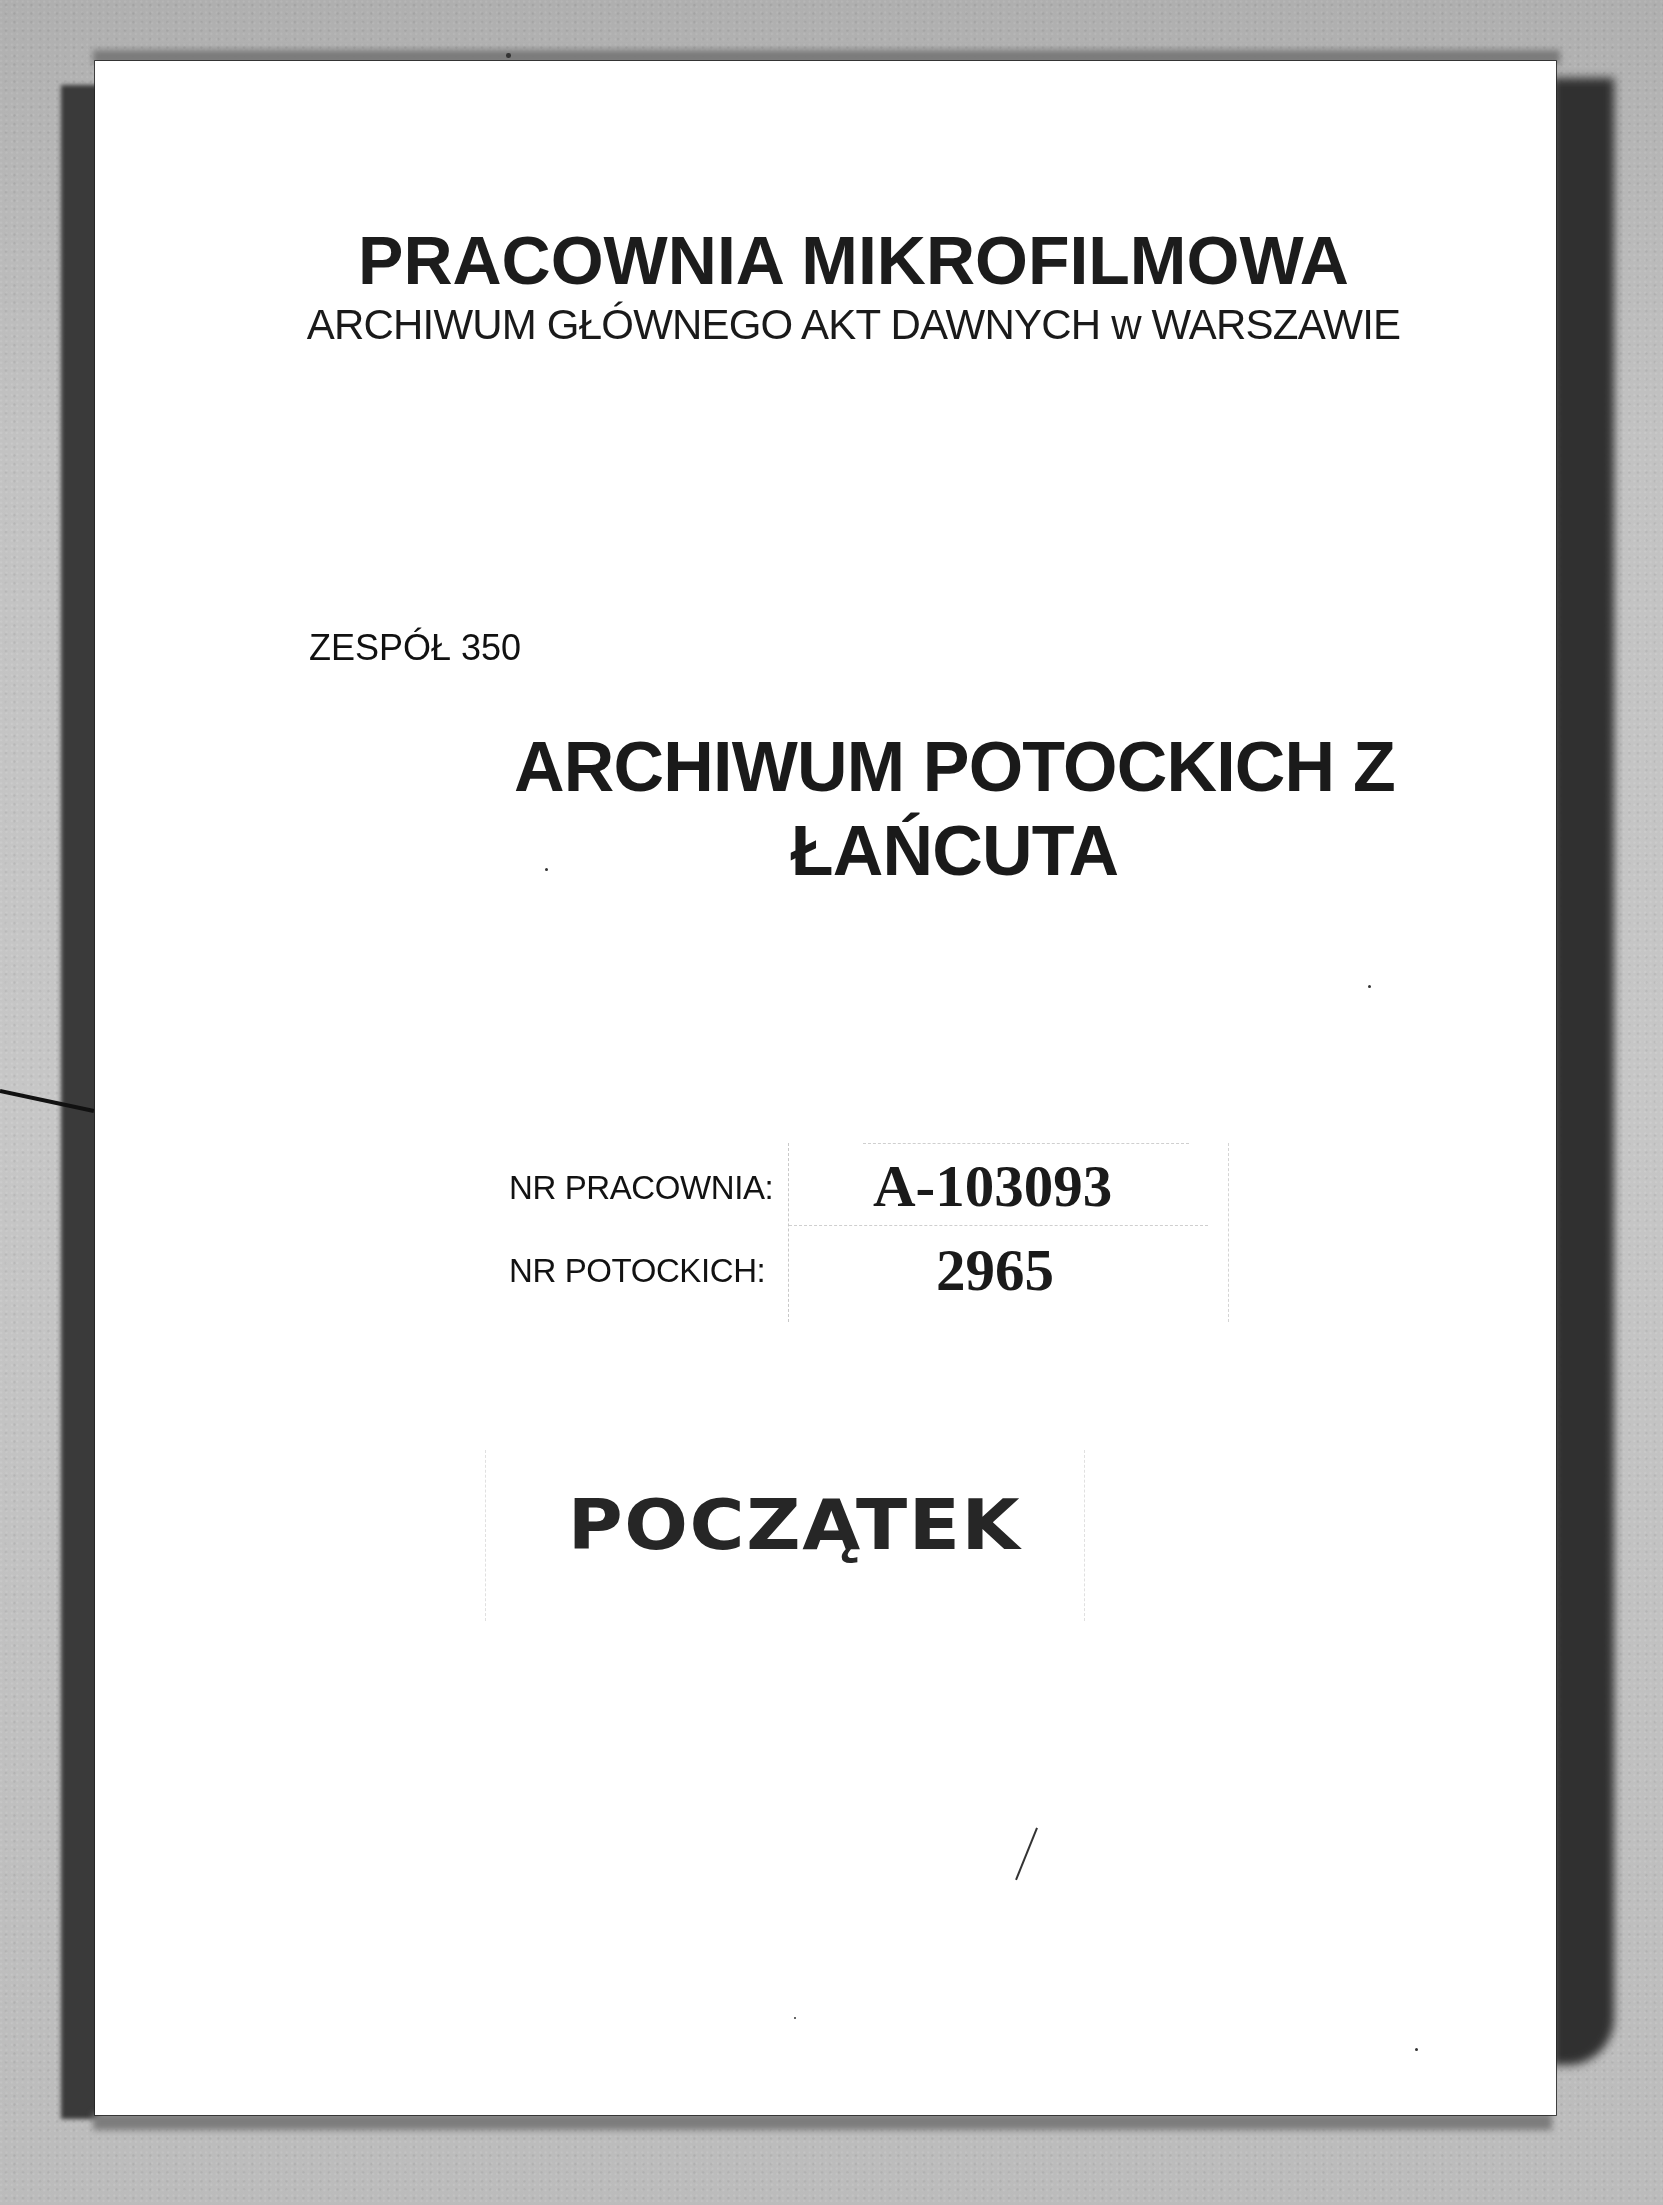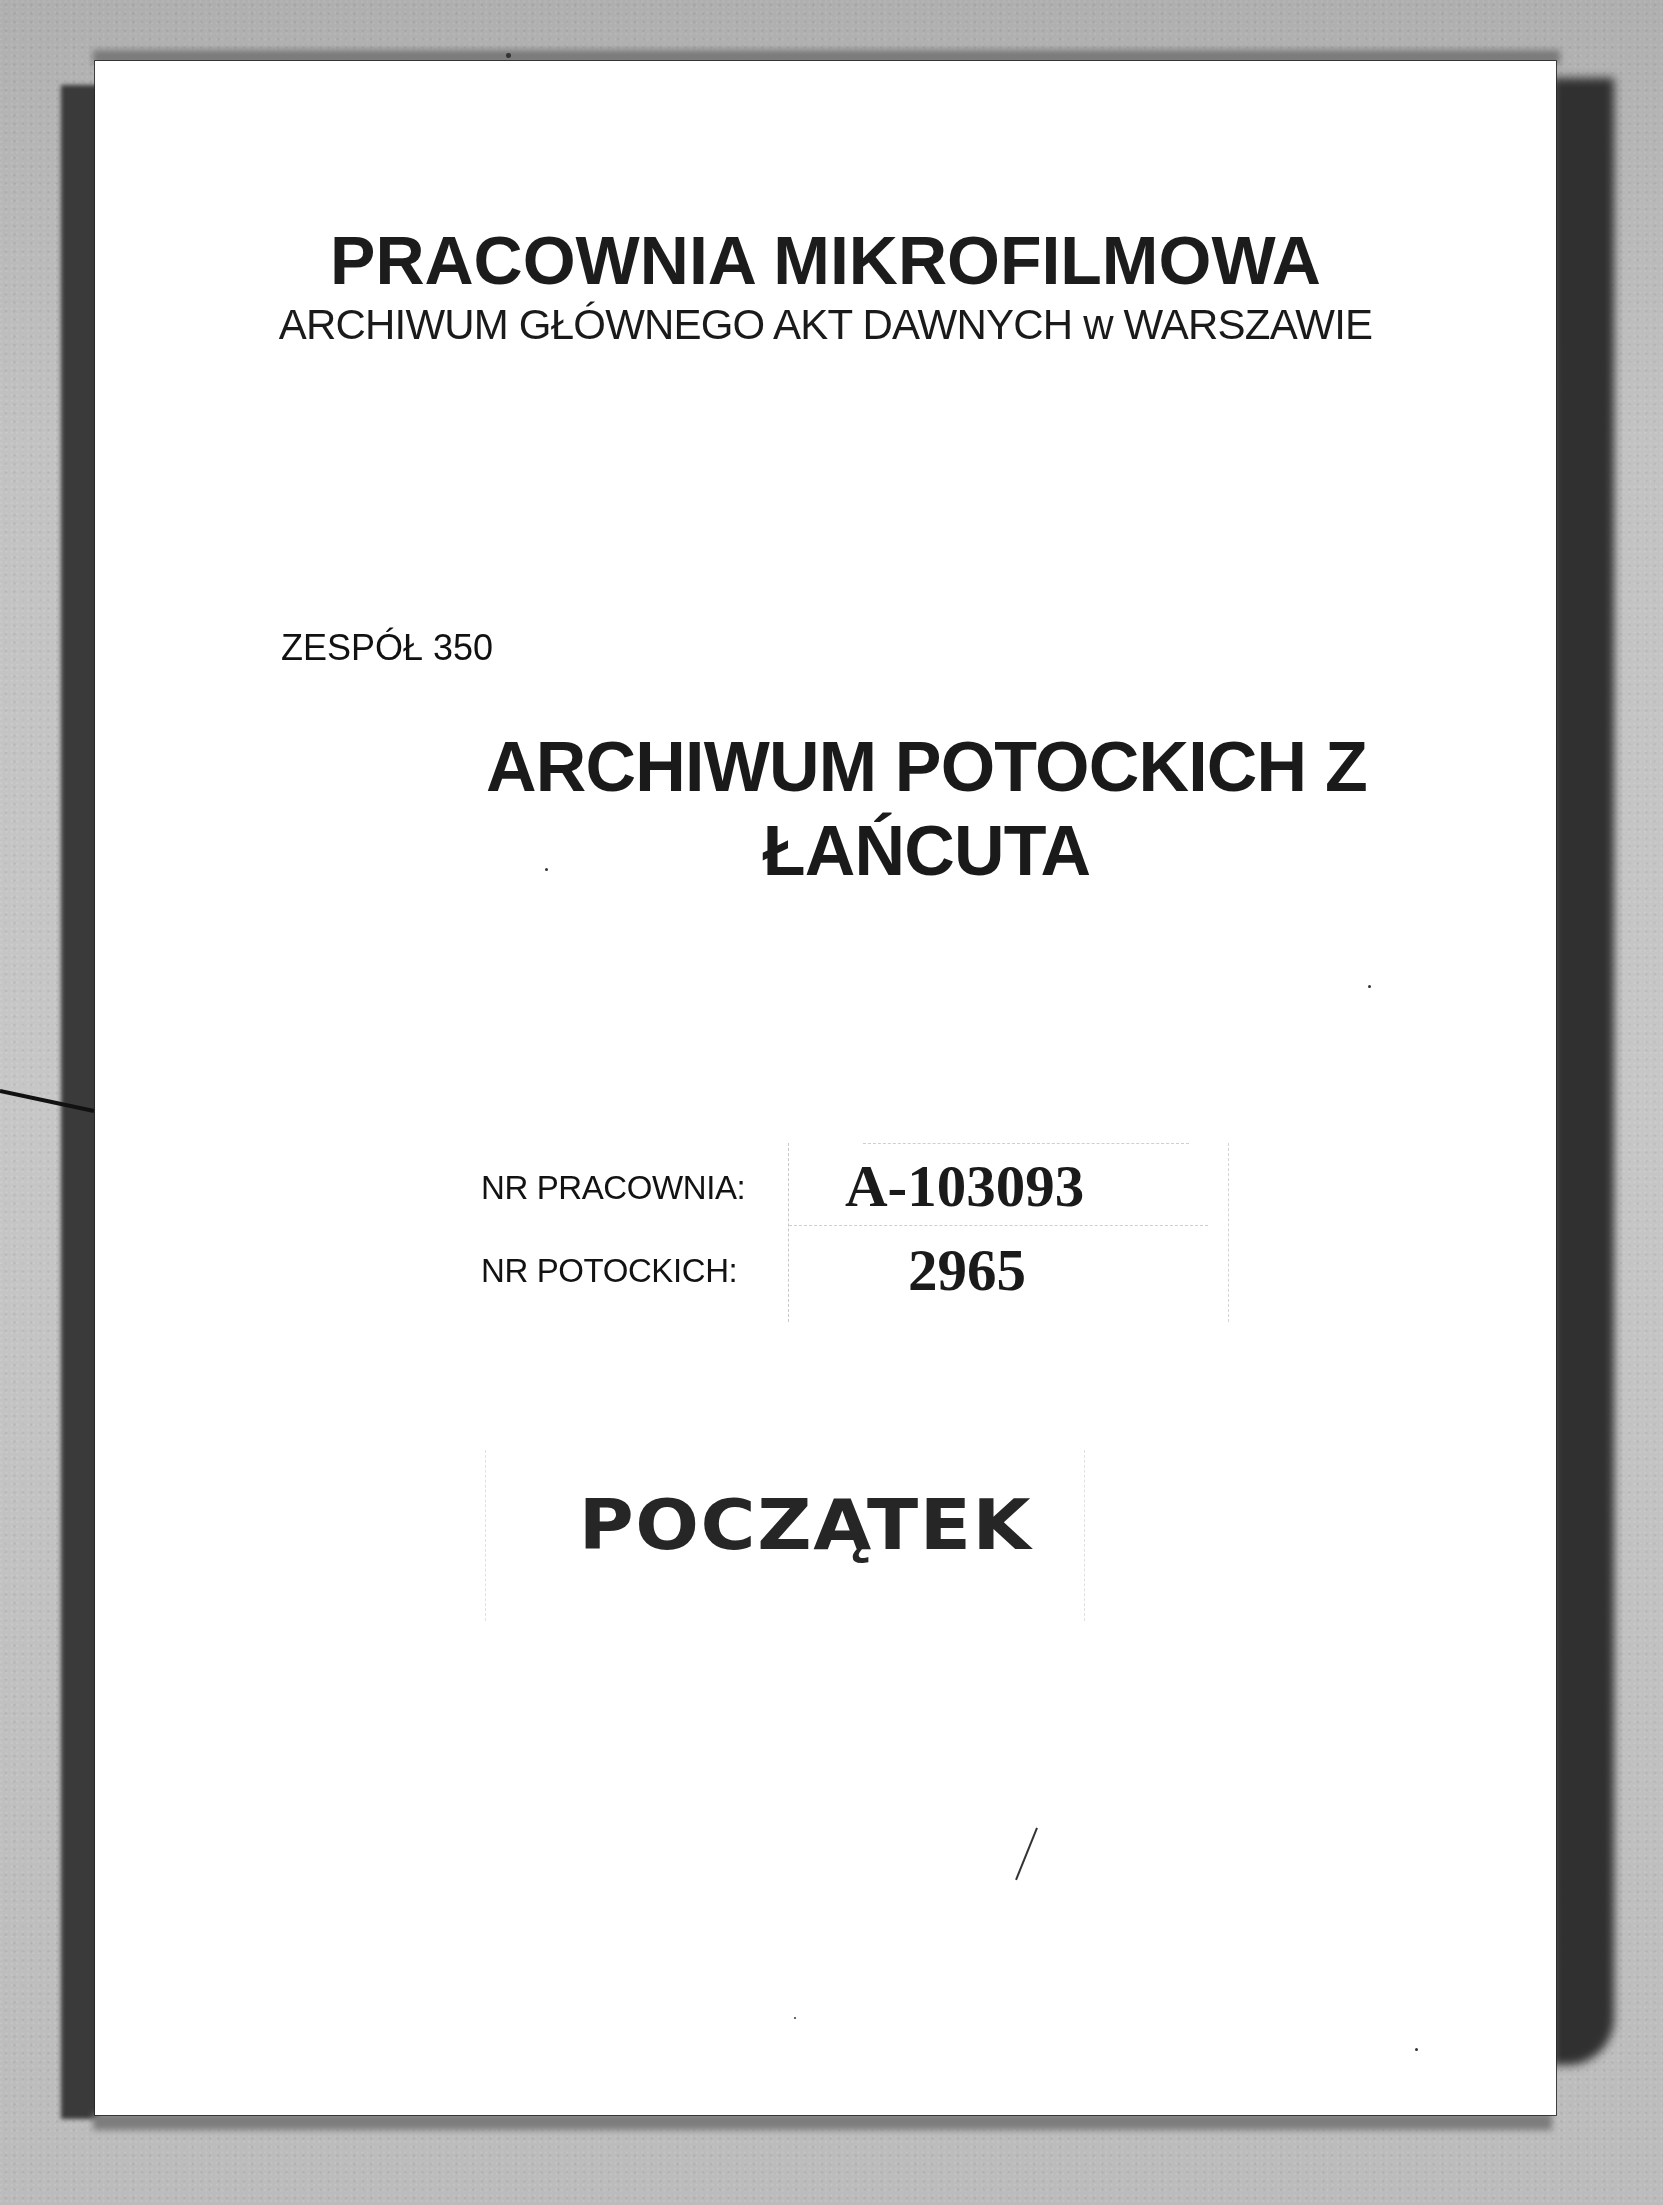--- a/index.html
+++ b/index.html
@@ -35,21 +35,21 @@
   }
   .scratch {
     position: absolute; left: 0; top: 1089px; width: 96px; height: 3.9px;
     background: #111; transform-origin: left center; transform: rotate(12deg);
   }
   .page {
     position: absolute; left: 95px; top: 61px; width: 1461px; height: 2054px;
     background: #ffffff;
     box-shadow: 0 0 0 0.8px #222;
   }
-  .t { position: absolute; white-space: nowrap; color: #151515; }
+  .t { position: absolute; white-space: nowrap; color: #151515; padding-left: 28px; }
 
   .heading {
     left: 0; width: 1461px; text-align: center; top: 165px;
     font-family: "Liberation Sans", sans-serif; font-weight: bold;
     font-size: 68px; letter-spacing: 0px; line-height: 1; color: #1c1c1c;
   }
   .subheading {
     left: 0; width: 1461px; text-align: center; top: 243px;
     font-family: "Liberation Sans", sans-serif; font-size: 42px; line-height: 1;
     color: #1a1a1a; letter-spacing: -0.8px;
@@ -92,21 +92,21 @@
   .meta-value.v2 { left: 813px; top: 1180px; }
 
   .stamp-frame {
     position: absolute; left: 390px; top: 1389px; width: 598px; height: 171px;
     border-left: 0.8px dashed #e0e0e0; border-right: 0.8px dashed #e0e0e0;
   }
   .stamp {
     left: 0; width: 1461px; text-align: center; top: 1427px;
     font-family: "DejaVu Sans", sans-serif; font-weight: bold;
     font-size: 75px; line-height: 1; color: #262626; letter-spacing: 1.6px;
-    padding-left: 11px;
+    padding-left: 0;
   }
   .stamp-inner { display: inline-block; transform: scaleY(0.92); margin-left: -62px; }
 
   .date {
     left: 0; width: 1461px; text-align: center; top: 1741px;
     font-family: "Liberation Sans", sans-serif; font-size: 36px; line-height: 1;
     color: #121212;
   }
   .pen-stroke {
     position: absolute; left: 941px; top: 1767px; width: 2.3px; height: 56px;

